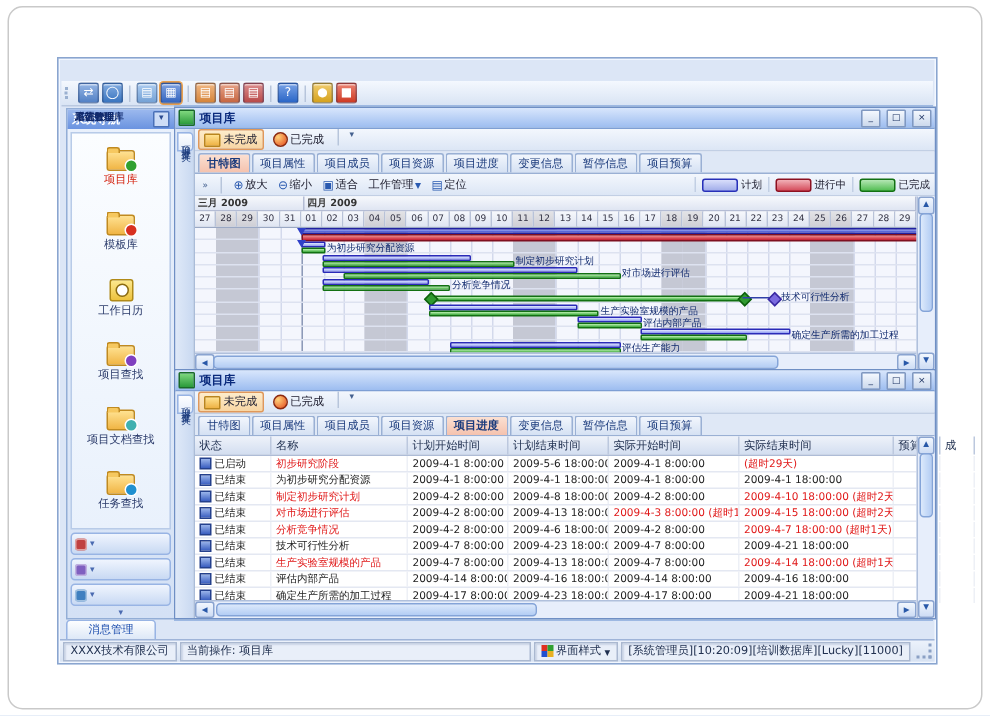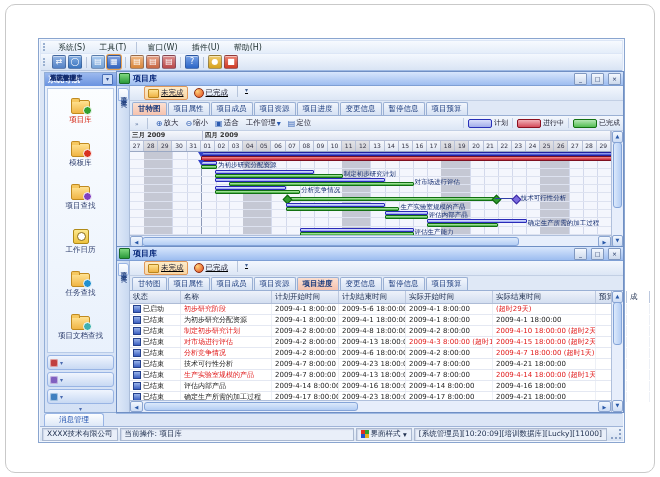--- a/index.html
+++ b/index.html
@@ -54,22 +54,22 @@
     background:linear-gradient(#d8e6fc,#9dbdf0);border-bottom:1px solid #7e9fd4;}
   .p-title .picon{width:9px;height:9px;background:linear-gradient(#7fd87f,#2a9a3a);border:1px solid #1a6a2a;border-radius:1px;}
   .p-title .ptext{font-size:8px;font-weight:bold;color:#0a2a7c;flex:1;}
   .winbtn{width:11px;height:10px;margin-left:1px;background:linear-gradient(#f4f8fe,#ccd9ec);border:1px solid #8098c0;
     font-size:6px;line-height:9px;text-align:center;color:#1a3060;border-radius:1px;}
   .p-body{flex:1;display:flex;min-height:0;}
   .side-strip{width:12px;flex:none;background:linear-gradient(90deg,#dfe9f8,#c9d9f1);border-right:1px solid #aabcd8;}
   .vtab{margin:2px 1px;padding:3px 0;writing-mode:vertical-rl;text-orientation:upright;font-size:6.5px;color:#1a3a7c;
     background:linear-gradient(#fdfeff,#e4edfa);border:1px solid #98b4e4;border-radius:0 3px 3px 0;letter-spacing:1px;}
   .p-main{flex:1;display:flex;flex-direction:column;min-width:0;min-height:0;}
-  .p-toolbar{height:14px;flex:none;display:flex;align-items:flex-start;gap:2px;padding:0 14px;
-    background:linear-gradient(#f3f7fd,#dce6f5);border-bottom:1px solid #c2cfe4;text-decoration:underline;}
+  .p-toolbar{height:14px;flex:none;display:flex;align-items:flex-start;gap:2px;padding:0 2px;
+    background:linear-gradient(#f3f7fd,#dce6f5);border-bottom:1px solid #c2cfe4;}
   .fbtn{display:flex;align-items:center;gap:2px;height:12px;padding:0 3px;font-size:7.5px;color:#223;border:1px solid transparent;border-radius:2px;}
   .fbtn.active{border-color:#e0985a;background:linear-gradient(#fdeccb,#f8d6a4);}
   .mini-folder{width:9px;height:7px;background:linear-gradient(#ffe292,#eeb244);border:1px solid #b9851e;border-radius:1px;}
   .mini-ball{width:8px;height:8px;border-radius:50%;background:radial-gradient(circle at 30% 30%,#ffd27a,#e4491e);border:1px solid #8c2a10;}
   .ovf{font-size:6px;color:#44608f;padding:0 2px;}
   .p-tabs{height:14px;flex:none;display:flex;align-items:flex-end;gap:1px;padding:0 2px;
     background:#dfe8f6;border-bottom:1px solid #9ab0d4;}
   .ptab{height:12px;line-height:12px;padding:0 5px;font-size:7.5px;color:#1a3a7c;
     border:1px solid #9ab0d4;border-bottom:none;border-radius:2px 2px 0 0;background:linear-gradient(#f2f6fd,#d5e1f3);white-space:nowrap;}
   .ptab.active{background:linear-gradient(#fbe0d2,#f5c2ae);font-weight:bold;}
@@ -141,29 +141,20 @@
   .style-ico{width:8px;height:8px;display:grid;grid-template-columns:1fr 1fr;margin-right:2px;}
   .style-ico i{display:block;}
   .resize-grip{width:8px;height:8px;border-right:2px dotted #8aa0c4;border-bottom:2px dotted #8aa0c4;margin-left:2px;}
 </style>
 </head>
 <body>
 
 <div class="shot-frame"></div>
 
 <div class="app">
-  <div class="menu-bar" id="menu-bar">
-      <span class="grip"></span>
-      <span class="menu-item">系统(S)</span>
-      <span class="menu-item">工具(T)</span>
-      <span class="tb-div"></span>
-      <span class="menu-item">窗口(W)</span>
-      <span class="menu-item">插件(U)</span>
-      <span class="menu-item">帮助(H)</span>
-    </div>
   <div class="tool-bar" id="tool-bar">
       <span class="grip"></span>
       <span class="tool-icon" style="background: linear-gradient(rgba(255, 255, 255, 0.35), rgba(0, 0, 0, 0.08)), rgb(91, 141, 214);">⇄</span>
       <span class="tool-icon" style="background: linear-gradient(rgba(255, 255, 255, 0.35), rgba(0, 0, 0, 0.08)), rgb(63, 127, 208);">◯</span>
       <span class="tb-div"></span>
       <span class="tool-icon" style="background: linear-gradient(rgba(255, 255, 255, 0.35), rgba(0, 0, 0, 0.08)), rgb(127, 176, 232);">▤</span>
       <span class="tool-icon selected" style="background: linear-gradient(rgba(255, 255, 255, 0.35), rgba(0, 0, 0, 0.08)), rgb(58, 111, 208);">▦</span>
       <span class="tb-div"></span>
       <span class="tool-icon" style="background: linear-gradient(rgba(255, 255, 255, 0.35), rgba(0, 0, 0, 0.08)), rgb(232, 144, 64);">▤</span>
       <span class="tool-icon" style="background: linear-gradient(rgba(255, 255, 255, 0.35), rgba(0, 0, 0, 0.08)), rgb(216, 112, 72);">▤</span>
@@ -187,40 +178,40 @@
           </span>
           <div class="slabel">项目库</div>
         </div>
         <div class="sitem">
           <span class="ficon">
             <span class="badge" style="background: rgb(216, 48, 32);"></span>
           </span>
           <div class="slabel">模板库</div>
         </div>
         <div class="sitem">
+          <span class="cal"></span>
+          <div class="slabel">工作日历</div>
+        </div>
+        <div class="sitem">
           <span class="ficon">
             <span class="badge" style="background: rgb(128, 64, 192);"></span>
           </span>
           <div class="slabel">项目查找</div>
         </div>
         <div class="sitem">
-          <span class="cal"></span>
-          <div class="slabel">工作日历</div>
+          <span class="ficon">
+            <span class="badge" style="background: rgb(64, 176, 176);"></span>
+          </span>
+          <div class="slabel">项目文档查找</div>
         </div>
         <div class="sitem">
           <span class="ficon">
             <span class="badge" style="background: rgb(32, 144, 208);"></span>
           </span>
           <div class="slabel">任务查找</div>
-        </div>
-        <div class="sitem">
-          <span class="ficon">
-            <span class="badge" style="background: rgb(64, 176, 176);"></span>
-          </span>
-          <div class="slabel">项目文档查找</div>
         </div>
       </div>
     <div id="sb-bottom">
         <div class="sgroup">
           <span class="gicon" style="background: rgb(192, 64, 64);"></span>
           <span class="glabel">培训数据库</span>
           <span class="chev">▾</span>
         </div>
         <div class="sgroup">
           <span class="gicon" style="background: rgb(128, 96, 192);"></span>

